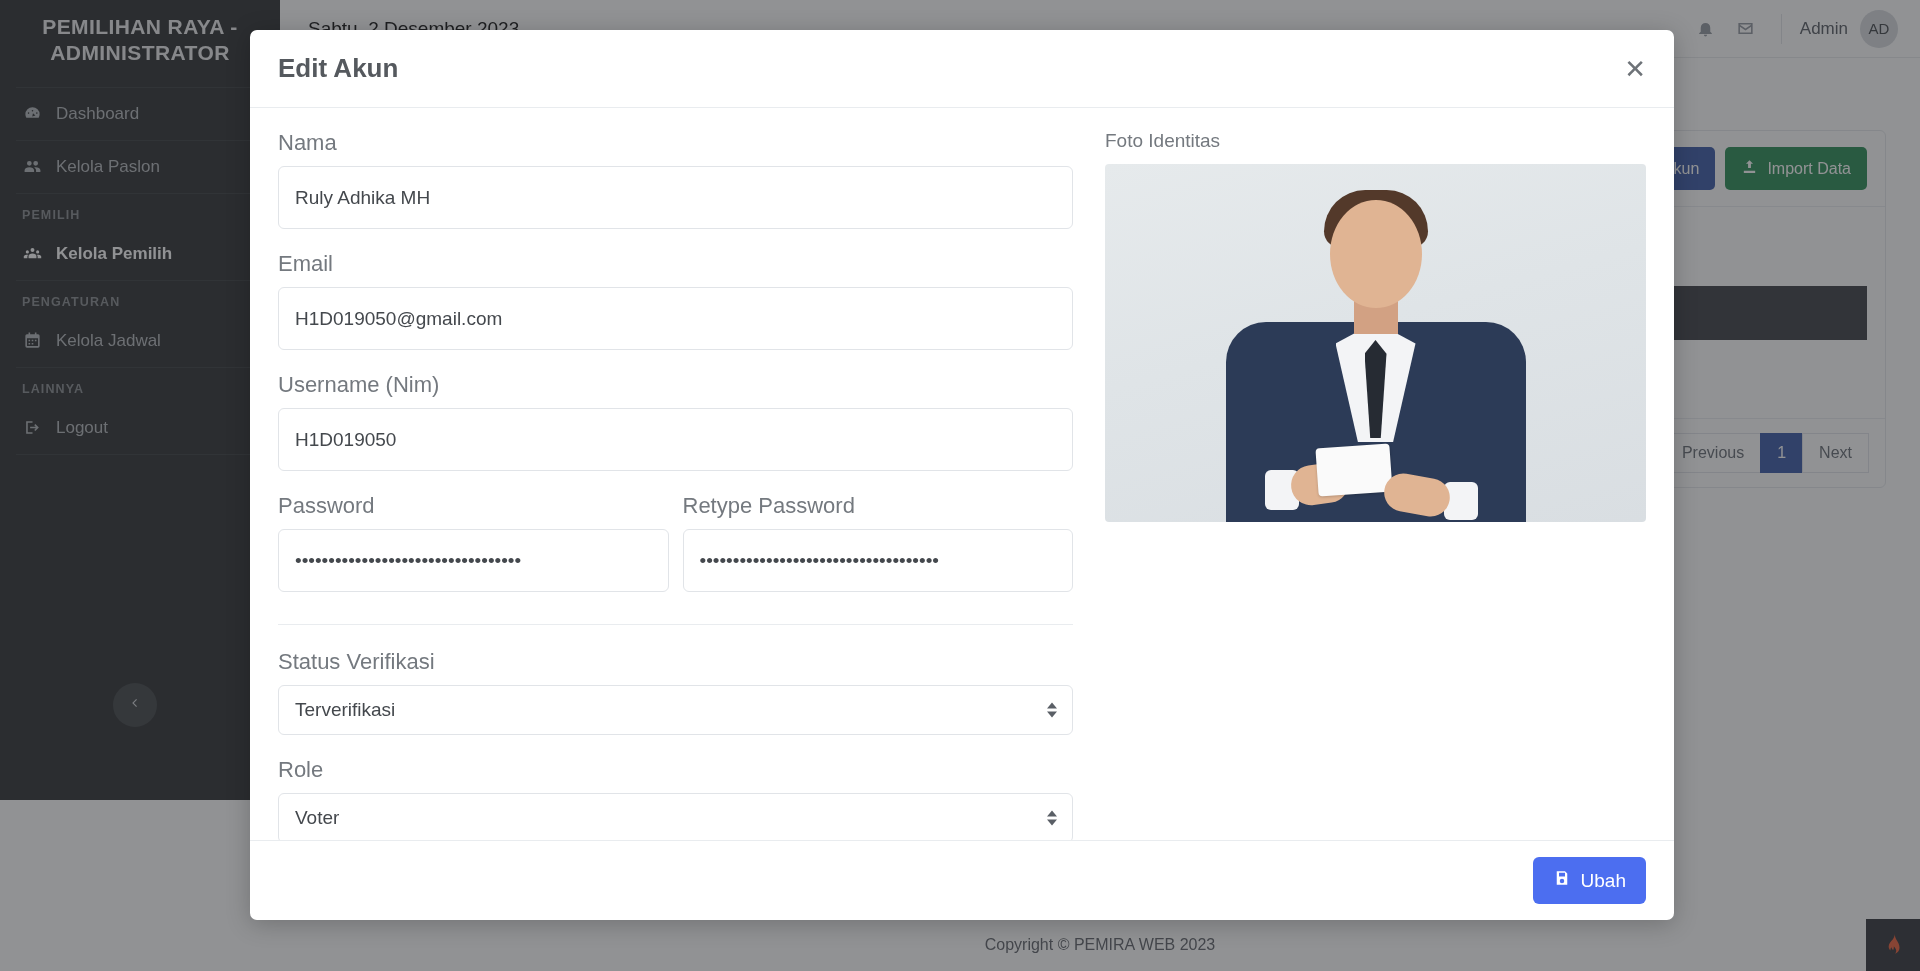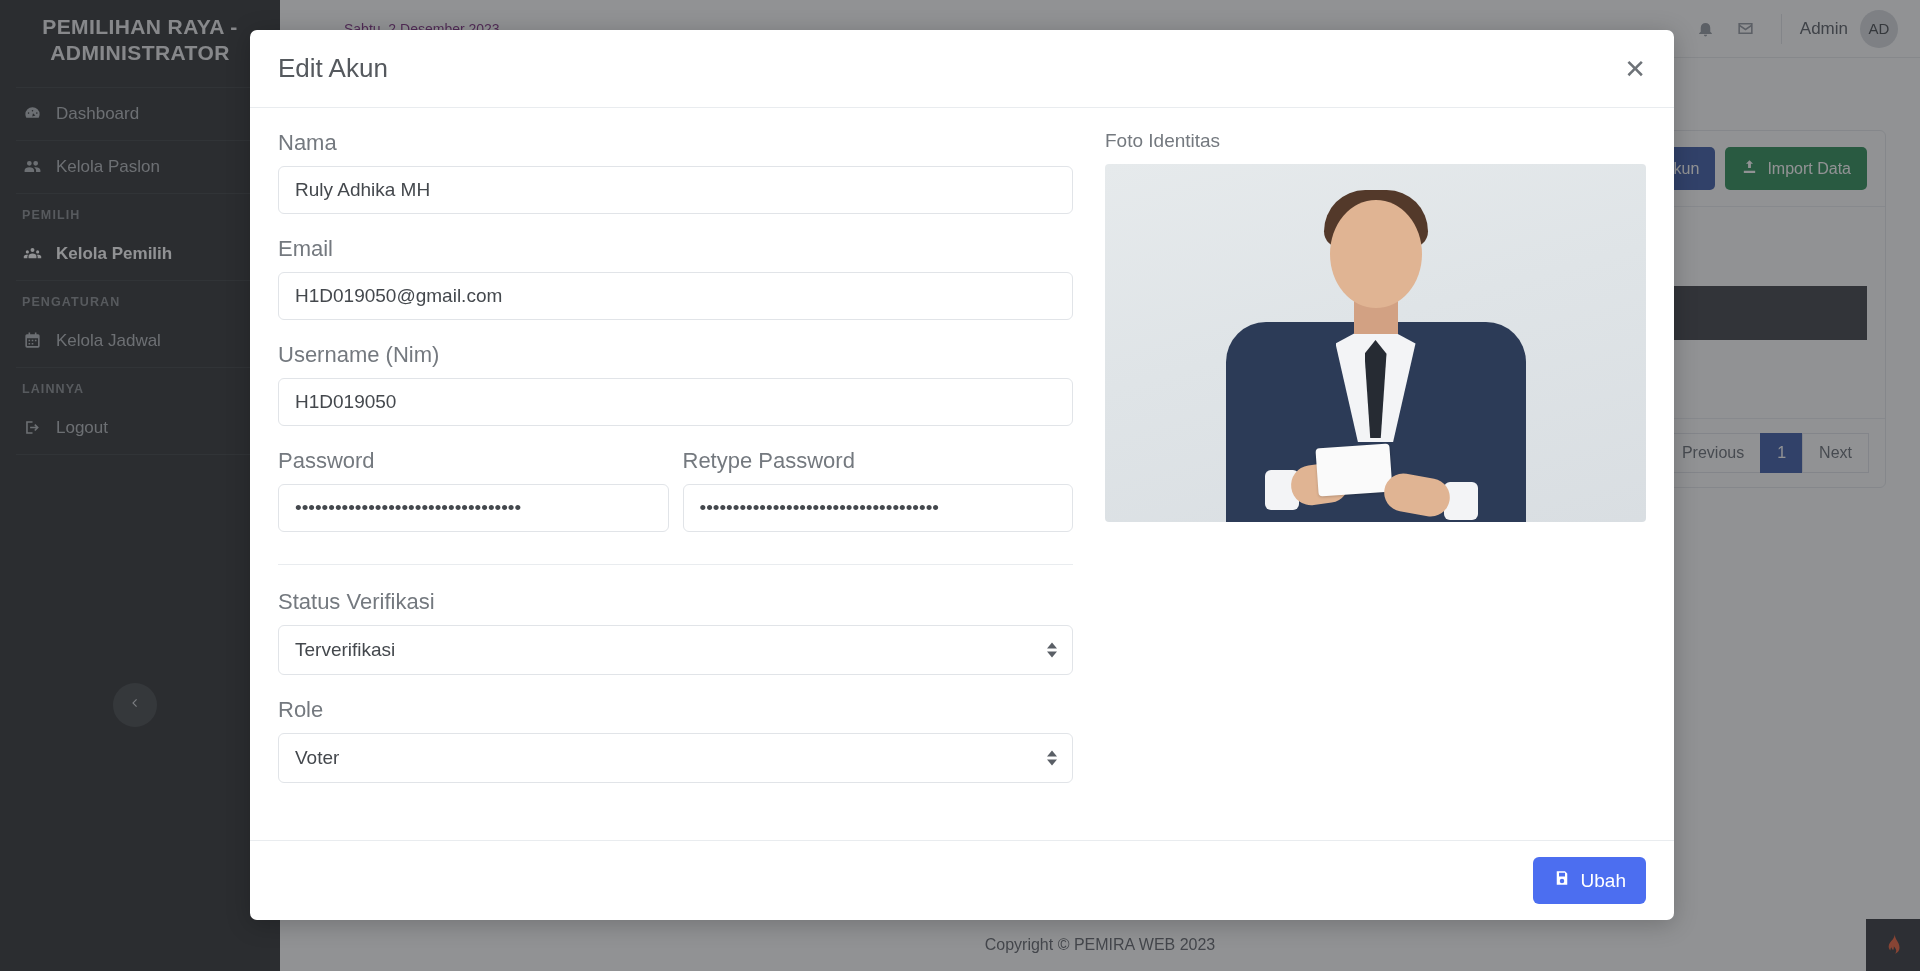--- a/index.html
+++ b/index.html
@@ -8,21 +8,21 @@
     font-family: "Liberation Sans", sans-serif;
     overflow: hidden;
     background: #ffffff;
   }
 
   
   #app { position: absolute; inset: 0; display: flex; }
 
   
   #sidebar {
-    width: 280px; flex: 0 0 280px; height: 971px;
+    width: 280px; flex: 0 0 280px; height: 800px;
     background: #1e2022;
     color: #b9bcc0;
     display: flex; flex-direction: column;
     position: relative;
   }
   .brand {
     padding: 14px 16px 20px;
     text-align: center;
     font-size: 21px; font-weight: bold; line-height: 1.25;
     color: #e8e9ea; letter-spacing: .4px;
@@ -53,21 +53,21 @@
   
   #content { flex: 1 1 auto; height: 971px; display: flex; flex-direction: column; position: relative; background: #fff; }
 
   #topbar {
     height: 58px; flex: 0 0 58px;
     display: flex; align-items: center;
     padding: 0 22px 0 28px;
     border-bottom: 1px solid #e7e9ec;
     background: #ffffff;
   }
-  #topbar .date { font-size: 14px; color: #701a75; margin-left: 36px; }
+  #topbar .date { font-size: 19px; color: #000000; }
   #topbar .spacer { flex: 1 1 auto; }
   .top-ic { width: 34px; height: 34px; display:flex; align-items:center; justify-content:center; margin-left: 6px; cursor: pointer; }
   .top-ic svg { width: 21px; height: 19px; fill: #8b9099; }
   .top-sep { width: 1px; height: 30px; background: #dfe2e6; margin: 0 18px; }
   .admin-name { font-size: 17px; color: #4a4f57; margin-right: 12px; }
   .avatar {
     width: 38px; height: 38px; border-radius: 50%;
     background: #d4d7dc; color: #34383d;
     display:flex; align-items:center; justify-content:center;
     font-size: 15px; font-weight: 500; cursor: pointer;
@@ -124,32 +124,32 @@
     width: 1424px; height: 890px;
     background: #fff; border-radius: 7px;
     display: flex; flex-direction: column;
     box-shadow: 0 4px 24px rgba(0,0,0,.22);
   }
   .modal-head {
     height: 78px; flex: 0 0 78px;
     display: flex; align-items: center; padding: 0 28px;
     border-bottom: 1px solid #e9ecef;
   }
-  .modal-title { font-size: 26px; color: #55595e; font-weight: 400; }
+  .modal-title { font-size: 26px; color: #55595e; font-weight: 700; }
   .modal-close {
     margin-left: auto; font-size: 26px; color: #6e7378; cursor: pointer;
     line-height: 1; background: none; border: none; font-family: "Liberation Sans", sans-serif;
   }
   .modal-body { flex: 1 1 auto; padding: 22px 28px 0; display: flex; gap: 32px; overflow: hidden; }
   .col-left { width: 795px; flex: 0 0 795px; }
   .col-right { flex: 1 1 auto; }
 
   .fl { font-size: 22px; color: #74797f; margin-bottom: 10px; display: block; }
   .fi {
-    width: 100%; height: 48px;
+    width: 100%; height: 63px;
     border: 1px solid #e1e4e8; border-radius: 6px;
     padding: 0 16px; font-size: 19px; color: #44484d;
     font-family: "Liberation Sans", sans-serif;
     background: #fff;
   }
   .fg { margin-bottom: 22px; }
   .two-col { display: flex; gap: 14px; }
   .two-col .fg { flex: 1 1 0; }
   .hr { height: 1px; background: #e9ecef; margin: 10px 0 24px; }
   .sel-wrap { position: relative; }

